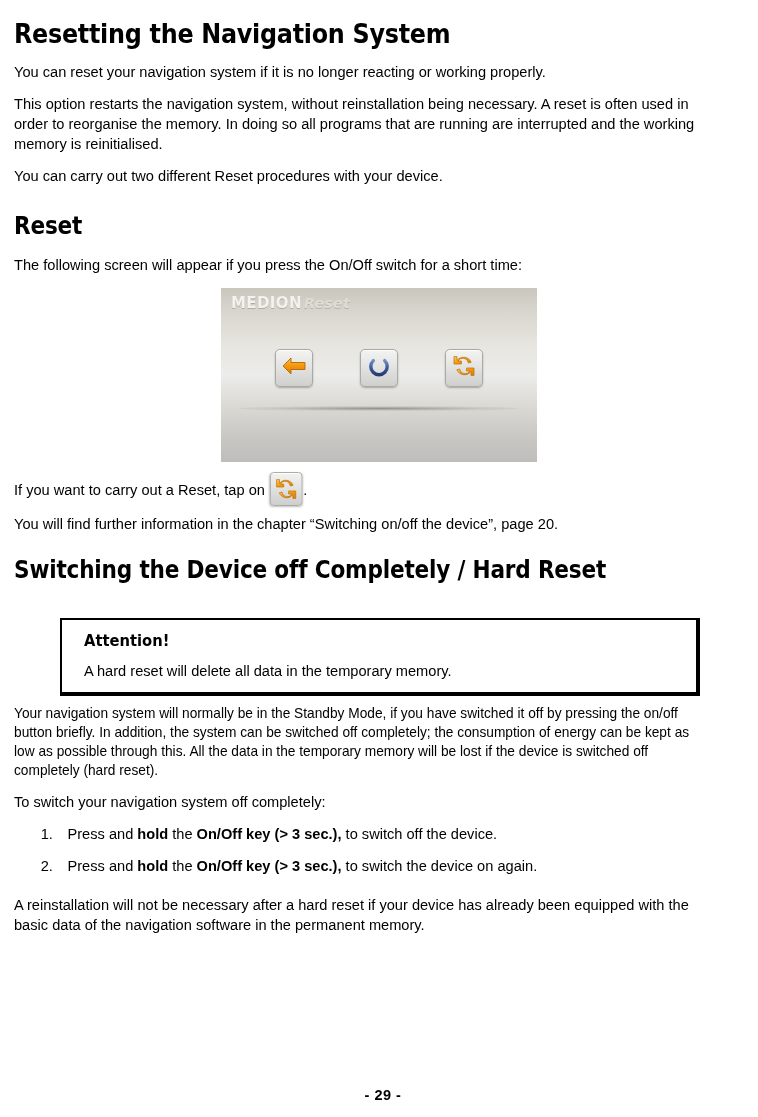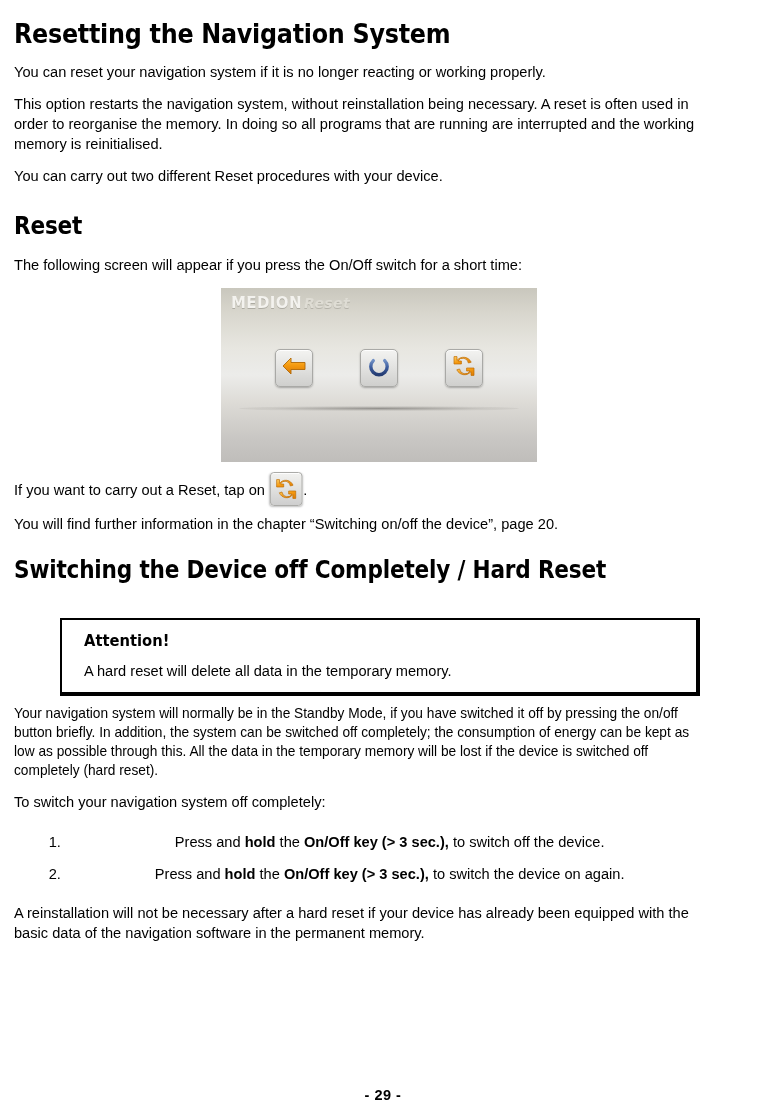--- a/index.html
+++ b/index.html
@@ -184,25 +184,24 @@
     font-family: "Liberation Sans", sans-serif;
     font-size: 15.3px;
     margin: 0;
     transform: scaleX(0.955);
     transform-origin: left center;
     line-height: 1.3;
   }
 
   
   ol.steps {
-    margin: 8px;
+    margin: 0;
     padding: 0 0 0 0;
     list-style: none;
     counter-reset: stepcount;
-    text-align: center;
   }
   ol.steps li {
     font-family: "Liberation Sans", sans-serif;
     font-size: 15.3px;
     line-height: 1.3;
     padding: 0 0 0 56px;
     margin: 0 0 12px 0;
     position: relative;
     transform: scaleX(0.955);
     transform-origin: left center;

